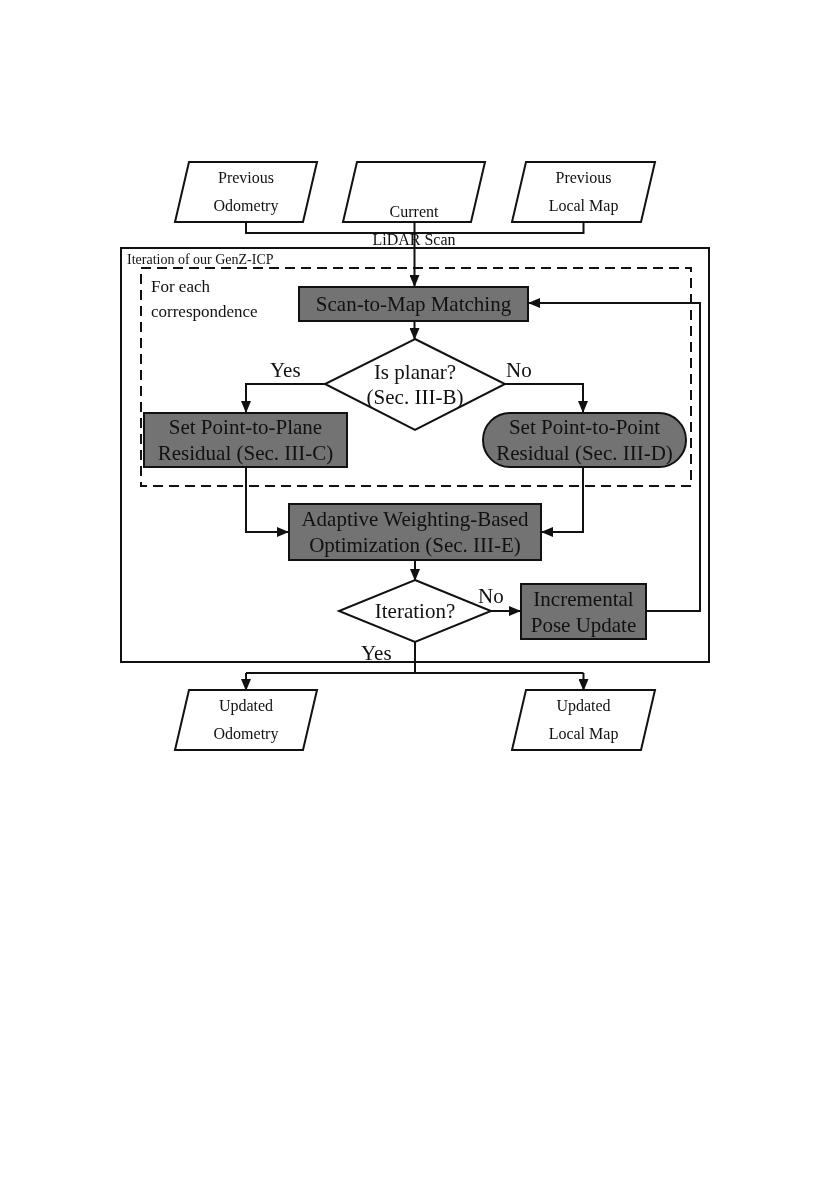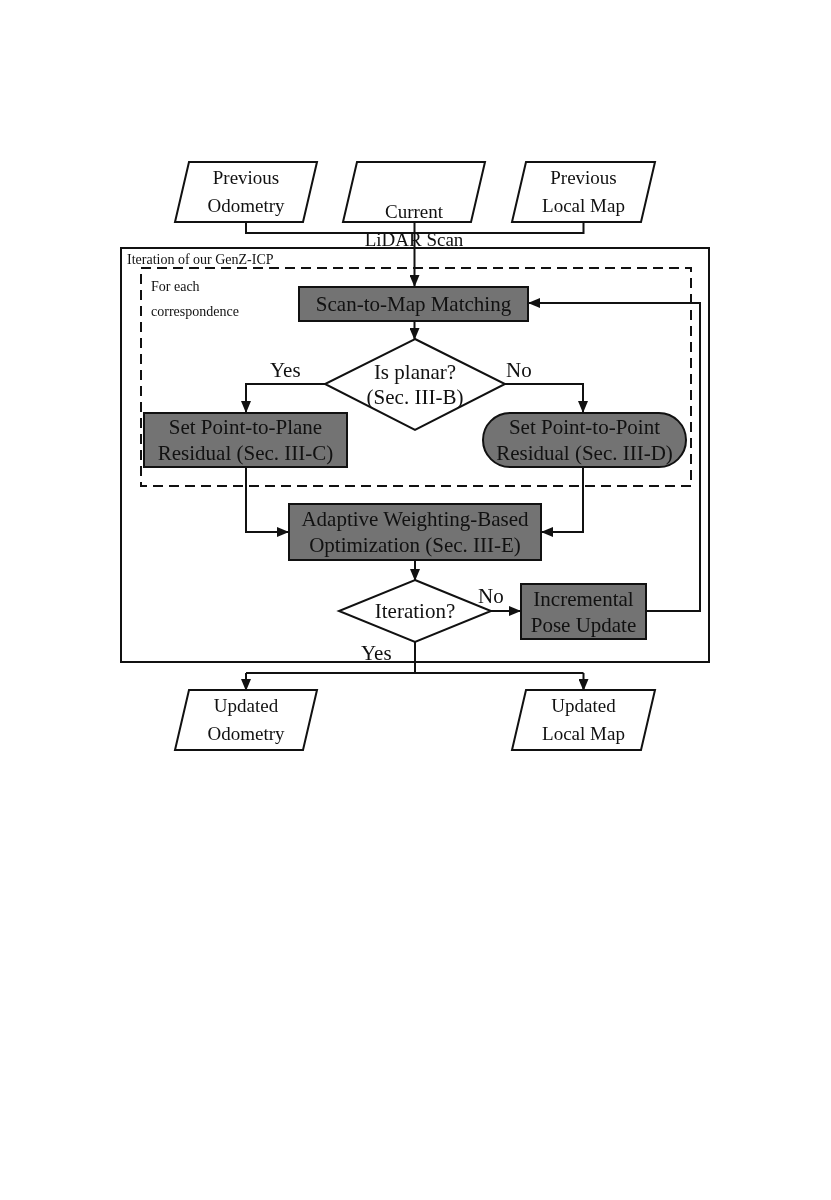--- a/index.html
+++ b/index.html
@@ -27,31 +27,31 @@
     border: 2px solid #111111;
     background: #737373;
     display: flex;
     align-items: center;
     justify-content: center;
     text-align: center;
     white-space: pre-line;
     font-size: 21px;
     line-height: 26px;
   }
-  .ptxt { font-size: 19px; line-height: 28px; }
+  .ptxt { font-size: 16px; line-height: 28px; }
   .dtxt { font-size: 21px; line-height: 25px; }
   .elabel {
     position: absolute;
     font-size: 21px;
     text-align: left;
     white-space: nowrap;
   }
   .freelabel { position: absolute; white-space: pre-line; }
   #label-iteration { left: 127px; top: 249px; font-size: 14px; line-height: 22px; }
-  #label-foreach   { left: 151px; top: 274px; font-size: 14px; line-height: 25px; }
+  #label-foreach   { left: 151px; top: 274px; font-size: 17px; line-height: 25px; }
 
   
   #box-scan        { left: 298px; top: 286px; width: 231px; height: 36px; }
   #box-plane       { left: 143px; top: 412px; width: 205px; height: 56px; }
   #box-point       { left: 482px; top: 412px; width: 205px; height: 56px; border-radius: 28px; }
   #box-adaptive    { left: 288px; top: 503px; width: 254px; height: 58px; }
   #box-incremental { left: 520px; top: 583px; width: 127px; height: 57px; }
 
   
   #t-prev-odom { left: 175px; top: 162px; width: 142px; height: 60px; }

